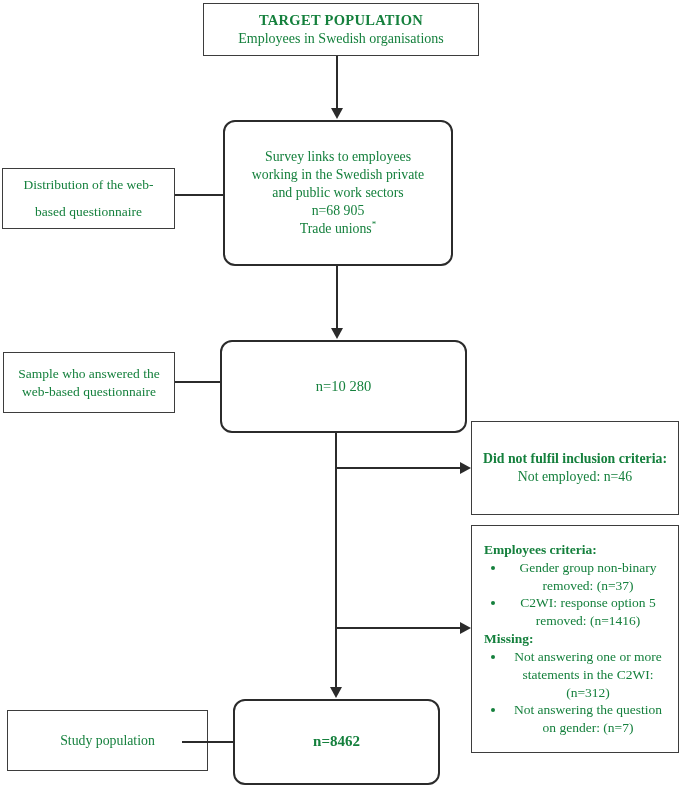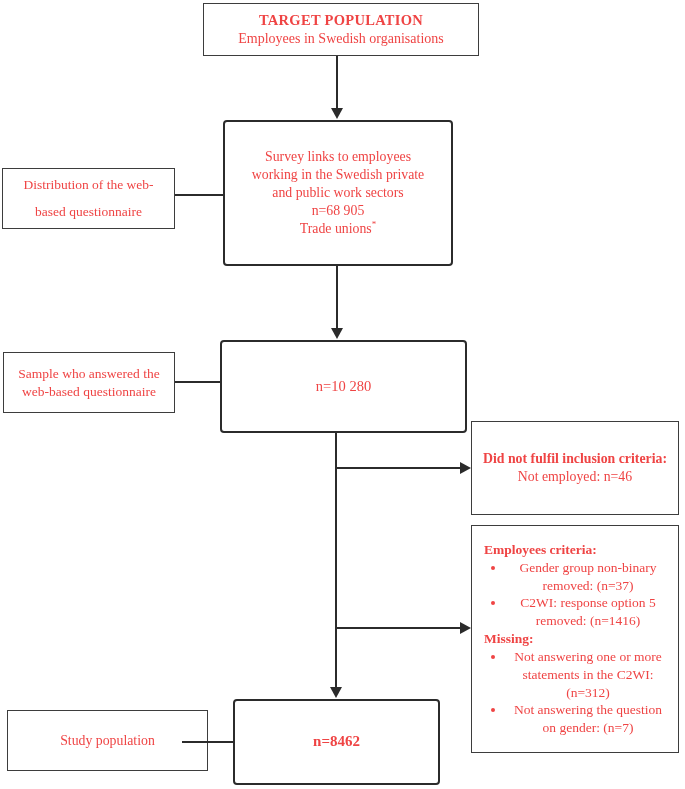--- a/index.html
+++ b/index.html
@@ -2,38 +2,38 @@
 <html><head>
 <meta charset="utf-8">
 <style>
   html, body { margin: 0; padding: 0; background: #ffffff; }
   #canvas {
     position: relative;
     width: 685px;
     height: 789px;
     background: #ffffff;
     font-family: "Liberation Serif", "DejaVu Serif", serif;
-    color: #ef4444;
+    color: #15803d;
     overflow: hidden;
   }
   .box {
     position: absolute;
     background: #ffffff;
     border: 1px solid #3d3d3d;
     display: flex;
     flex-direction: column;
     align-items: center;
     justify-content: center;
     text-align: center;
     box-sizing: border-box;
     line-height: 1.3;
   }
   .rounded {
     border: 2px solid #2b2b2b;
-    border-radius: 4px;
+    border-radius: 12px;
   }
   .line { display: block; }
   .bold { font-weight: bold; }
   
   .vline, .hline { position: absolute; background: #2b2b2b; }
   .vline { width: 2px; }
   .hline { height: 2px; }
   .ah-down {
     position: absolute; width: 0; height: 0;
     border-left: 6px solid transparent;

